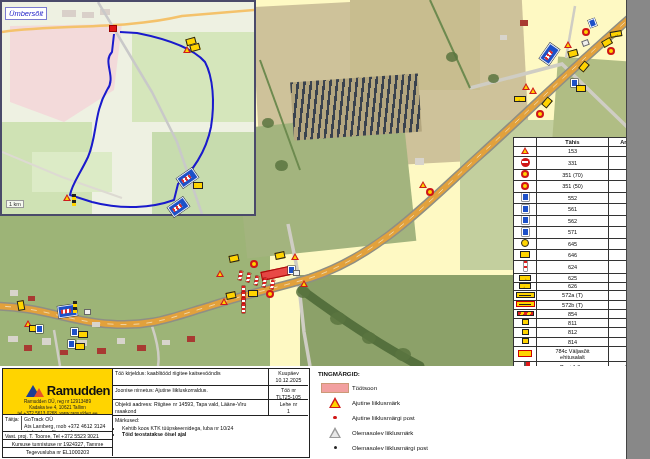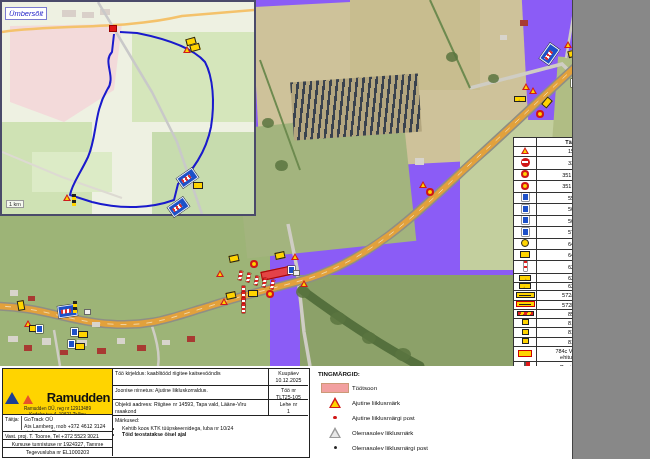--- a/index.html
+++ b/index.html
@@ -1,16 +1,16 @@
 <!DOCTYPE html>
 <html><head>
 <meta charset="utf-8">
 <style>
   html,body{margin:0;padding:0;background:#888;}
-  .page{position:relative;width:572px;height:459px;background:#8b5cf6;overflow:hidden;
+  .page{position:relative;width:626px;height:459px;background:#fef9c3;overflow:hidden;
         font-family:"Liberation Sans",sans-serif;outline:1px solid #444;}
   
   .patch{position:absolute;}
   
   #roads{position:absolute;left:0;top:0;z-index:10;}
   
   #solar{position:absolute;left:292px;top:78px;width:128px;height:58px;z-index:12;
          background:#b3a67f;transform:rotate(-4deg);
          background-image:repeating-linear-gradient(100deg,#39424e 0 2.5px,rgba(0,0,0,0) 2.5px 6.5px);}
   
@@ -71,21 +71,21 @@
   #legend th{font-weight:bold;font-size:5.5px;}
   #legend td.code{white-space:pre-line;}
   #legend td.iconc{width:20px;} #legend td.qtyc{width:36px;}
   
   #bottom{position:absolute;left:0;top:366px;width:650px;height:93px;background:#fff;z-index:60;}
   #titleblock{position:absolute;left:2px;top:2px;width:306px;height:88px;border:1px solid #222;
           font-size:5.2px;color:#111;}
   .cell{position:absolute;box-sizing:border-box;border-right:.7px solid #222;border-bottom:.7px solid #222;
           padding:1px 2px;overflow:hidden;line-height:1.25;}
   #logo-cell{left:0;top:0;width:110px;height:46px;background:#ffd400;text-align:center;border-bottom:.7px solid #222;}
-  #brandrow{display:flex;align-items:center;justify-content:space-between;margin-top:20px;}
+  #brandrow{display:flex;align-items:center;justify-content:flex-end;margin-top:13px;}
   .tri{width:0;height:0;display:inline-block;}
   .tri-blue{border-left:7px solid transparent;border-right:7px solid transparent;border-bottom:12px solid #1d3f94;}
   .tri-red{border-left:5px solid transparent;border-right:5px solid transparent;border-bottom:9px solid #e8522a;margin-left:-6px;margin-top:3px;}
   #brandname{font-size:13px;font-weight:bold;letter-spacing:-.5px;color:#111;margin-left:3px;}
   .brandline{font-size:4.6px;line-height:1.3;color:#222;}
   #perf-cell{left:0;top:46px;width:110px;height:17px;display:flex;}
   #perf-label{width:16px;border-right:.5px solid #555;margin-right:2px;}
   #resp-cell{left:0;top:63px;width:110px;height:8px;}
   #cert-cell{left:0;top:71px;width:110px;height:8px;text-align:center;}
   #lic-cell{left:0;top:79px;width:110px;height:8px;text-align:center;border-bottom:none;}

